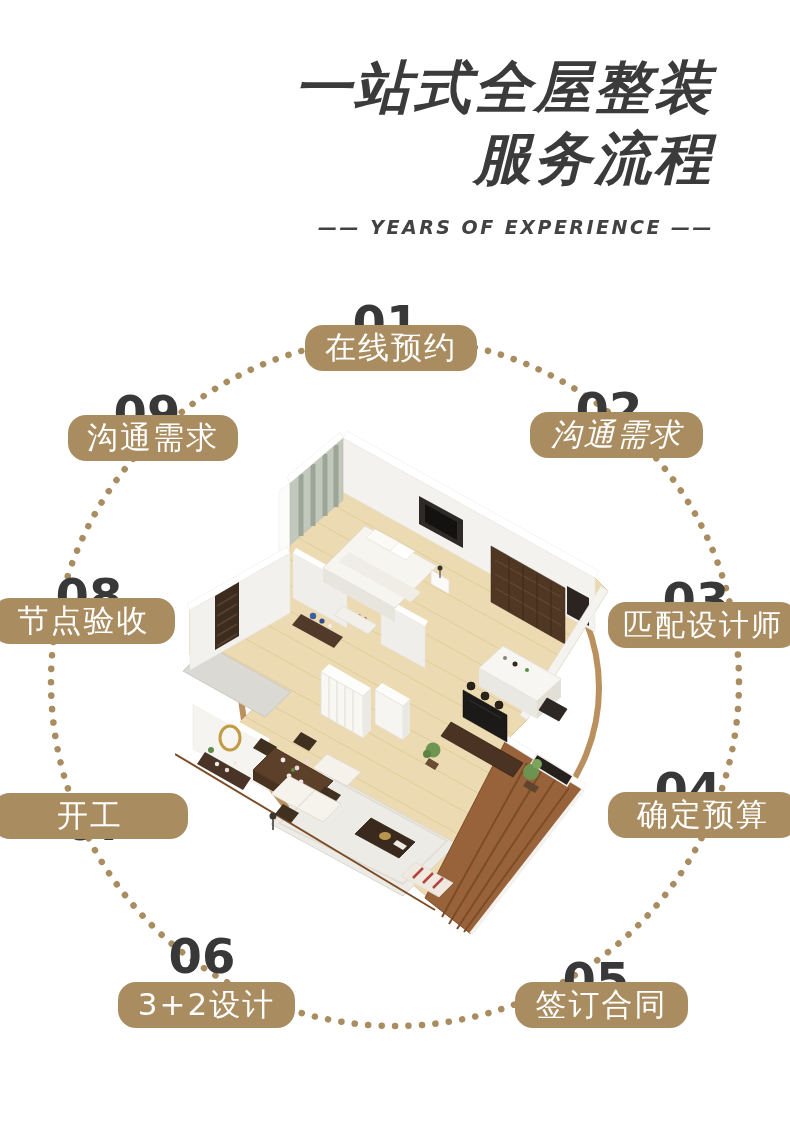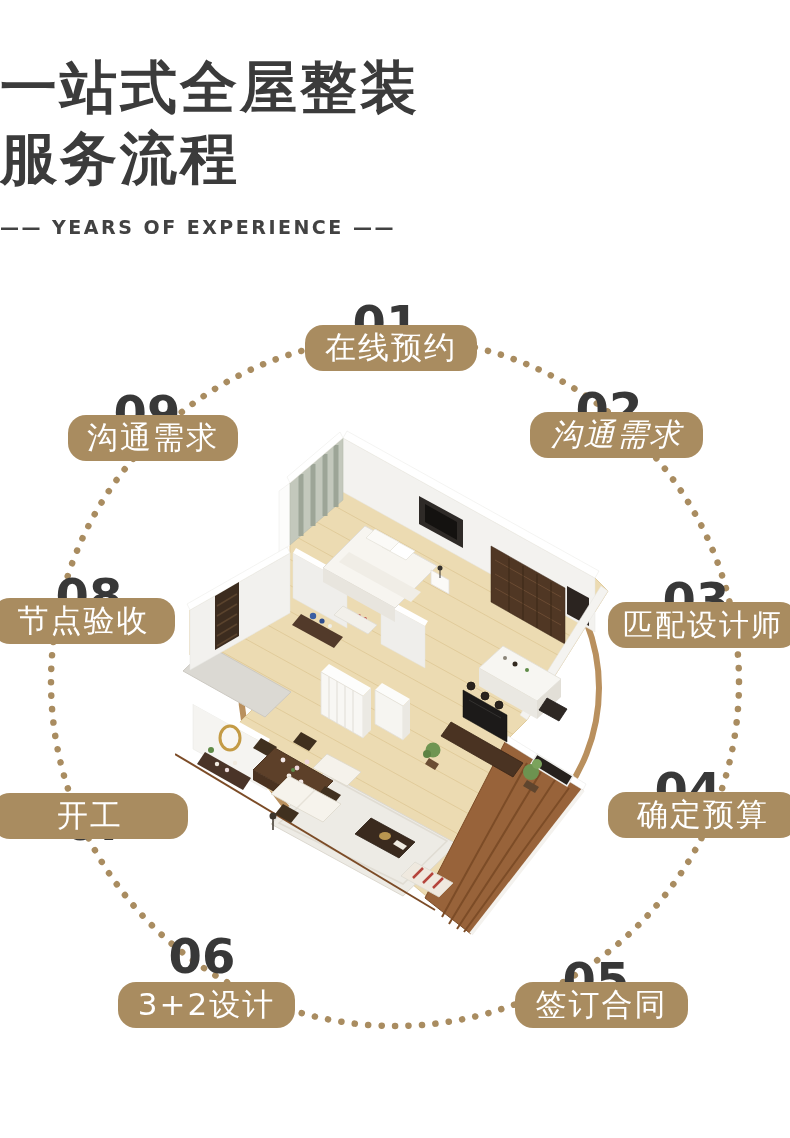--- a/index.html
+++ b/index.html
@@ -1,21 +1,21 @@
 <!DOCTYPE html>
 <html><head>
 <meta charset="utf-8">
 <style>
   html,body{margin:0;padding:0;background:#ffffff;}
   .canvas{
     position:relative;width:790px;height:1138px;overflow:hidden;background:#ffffff;
     font-family:"DejaVu Sans","Liberation Sans",sans-serif;
   }
   
-  .hdr{position:absolute;left:0;top:52px;width:714px;text-align:left;}
+  .hdr{position:absolute;left:0;top:52px;width:714px;text-align:right;font-style:italic;}
   .title{font-size:57px;line-height:71px;font-weight:900;color:#3b3b3b;letter-spacing:3px;margin:0;}
   .subtitle{margin-top:22px;font-size:19px;font-weight:600;color:#424242;letter-spacing:2.5px;}
   
   .decor{position:absolute;left:0;top:0;width:790px;height:1138px;z-index:0;}
   
   .plan{position:absolute;left:175px;top:420px;width:450px;height:525px;z-index:1;}
   
   .num{
     position:absolute;z-index:2;transform:translateX(-50%);
     font-size:48px;line-height:60px;font-weight:800;color:#383838;

